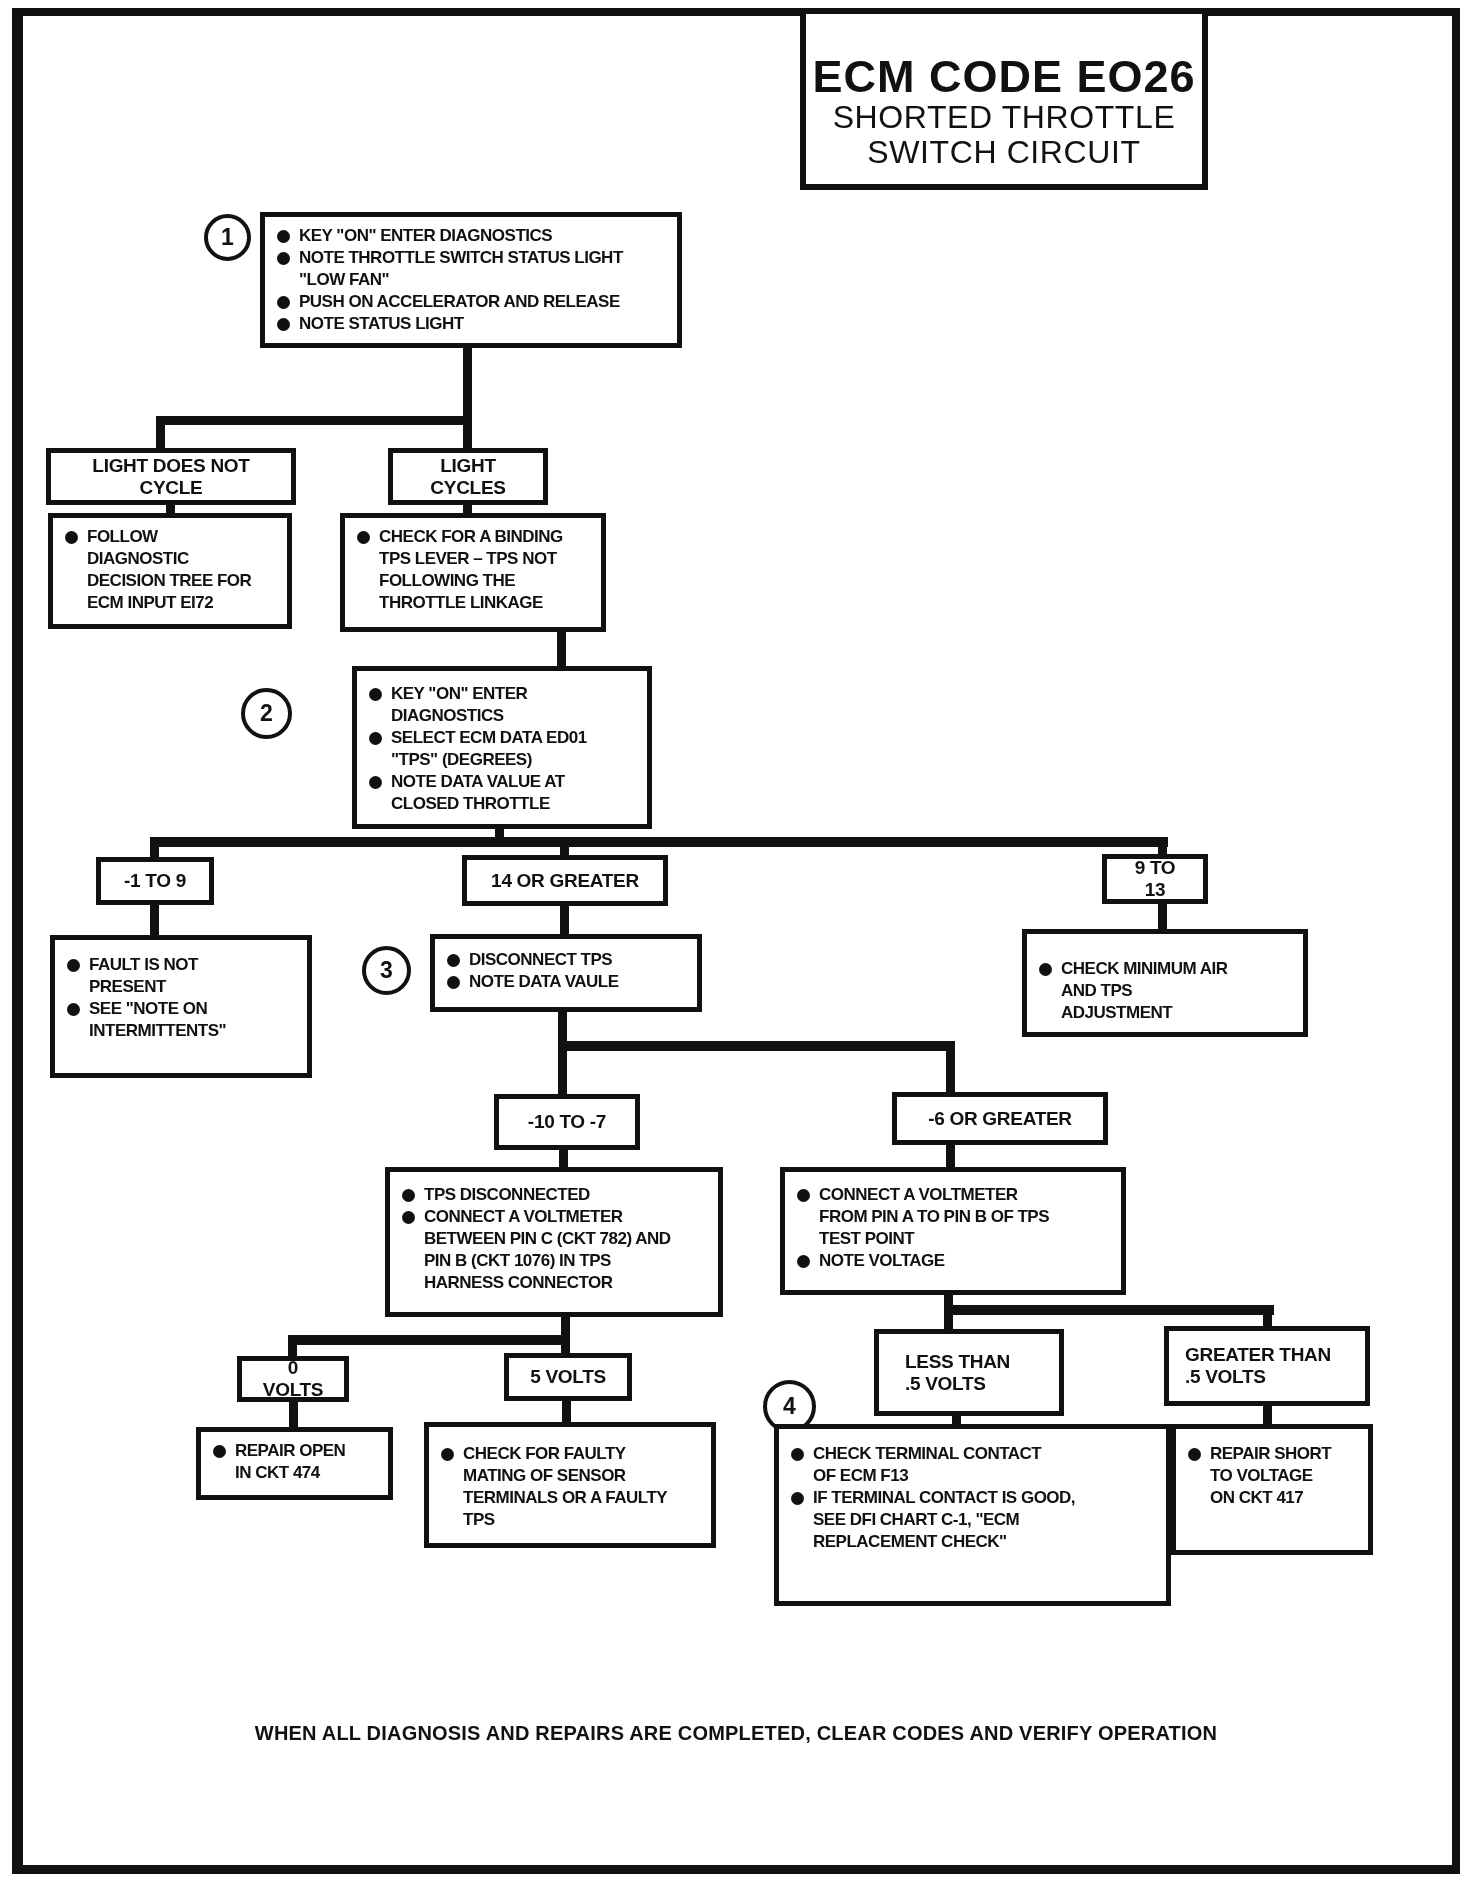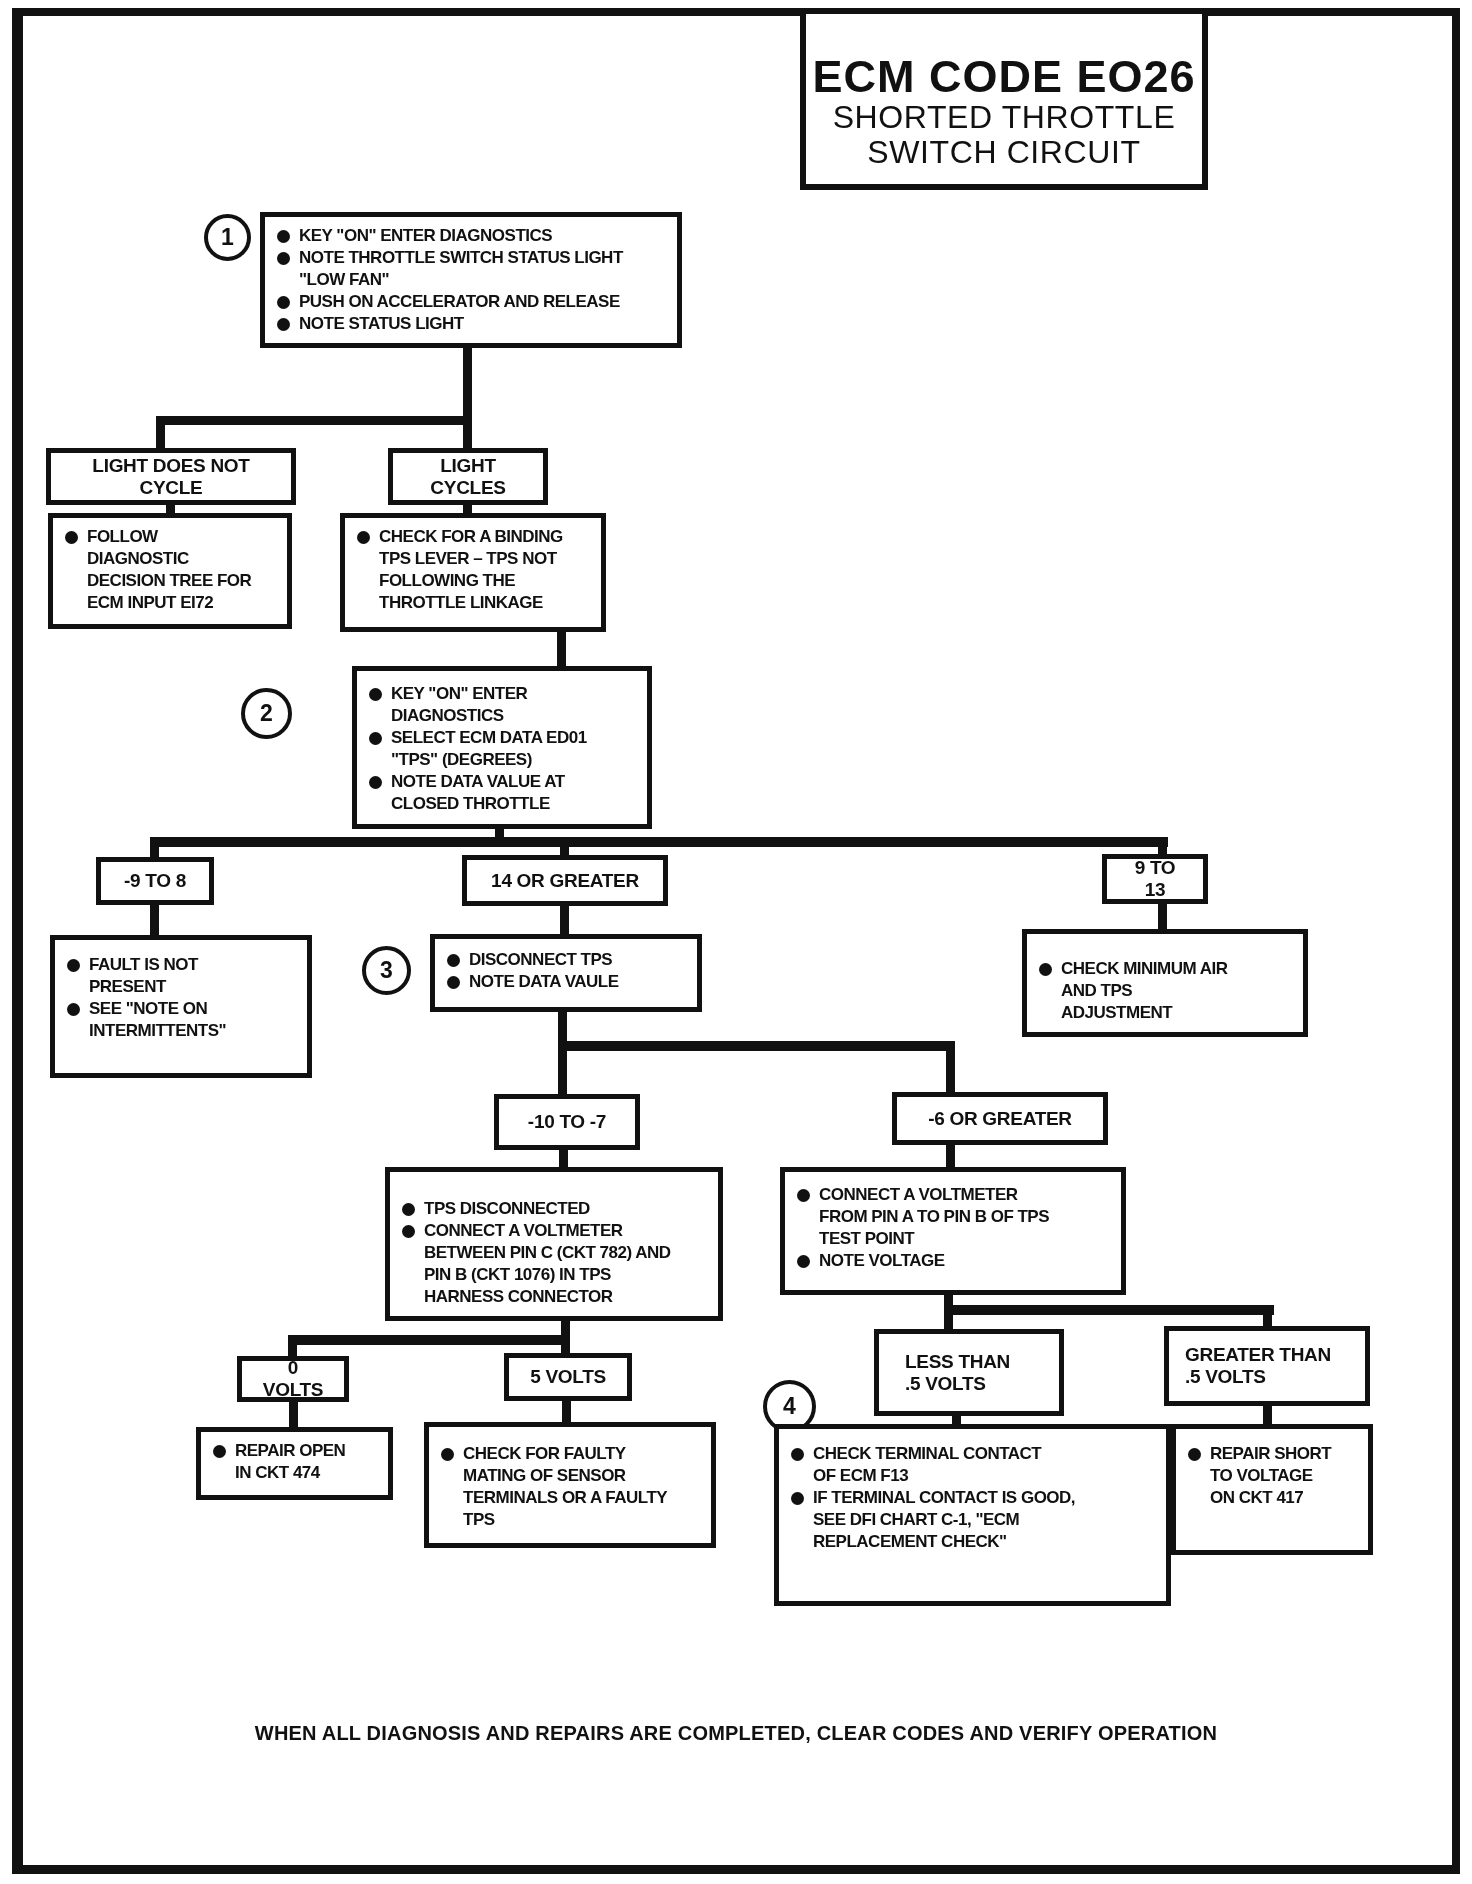--- a/index.html
+++ b/index.html
@@ -153,21 +153,21 @@
         <span class="dot"></span>
         <span class="bt" style="max-width:215px">SELECT ECM DATA ED01 "TPS" (DEGREES)</span>
       </div>
     <div class="bl">
         <span class="dot"></span>
         <span class="bt" style="max-width:235px">NOTE DATA VALUE AT CLOSED THROTTLE</span>
       </div>
   </div>
 
   <div class="vlabel" style="left:96px;top:857px;width:118px;height:48px">
-      <span>-9 TO 8</span>
+      <span>-1 TO 9</span>
     </div>
   <div class="vlabel" style="left:462px;top:855px;width:206px;height:51px">
       <span>14 OR GREATER</span>
     </div>
   <div class="vlabel" style="left:1102px;top:854px;width:106px;height:50px">
       <span>9 TO 13</span>
     </div>
 
   <div class="node" style="left:50px;top:935px;width:262px;min-height:143px;padding-top:14px">
     <div class="bl">
@@ -198,21 +198,21 @@
       </div>
   </div>
 
   <div class="vlabel" style="left:494px;top:1094px;width:146px;height:56px">
       <span>-10 TO -7</span>
     </div>
   <div class="vlabel" style="left:892px;top:1092px;width:216px;height:53px">
       <span>-6 OR GREATER</span>
     </div>
 
-  <div class="node" style="left:385px;top:1167px;width:338px;min-height:150px;padding-top:26px">
+  <div class="node" style="left:385px;top:1167px;width:338px;min-height:150px;padding-top:12px">
     <div class="bl">
         <span class="dot"></span>
         <span class="bt">TPS DISCONNECTED</span>
       </div>
     <div class="bl">
         <span class="dot"></span>
         <span class="bt" style="max-width:255px">CONNECT A VOLTMETER BETWEEN PIN C (CKT 782) AND PIN B (CKT 1076) IN TPS HARNESS CONNECTOR</span>
       </div>
   </div>
 

